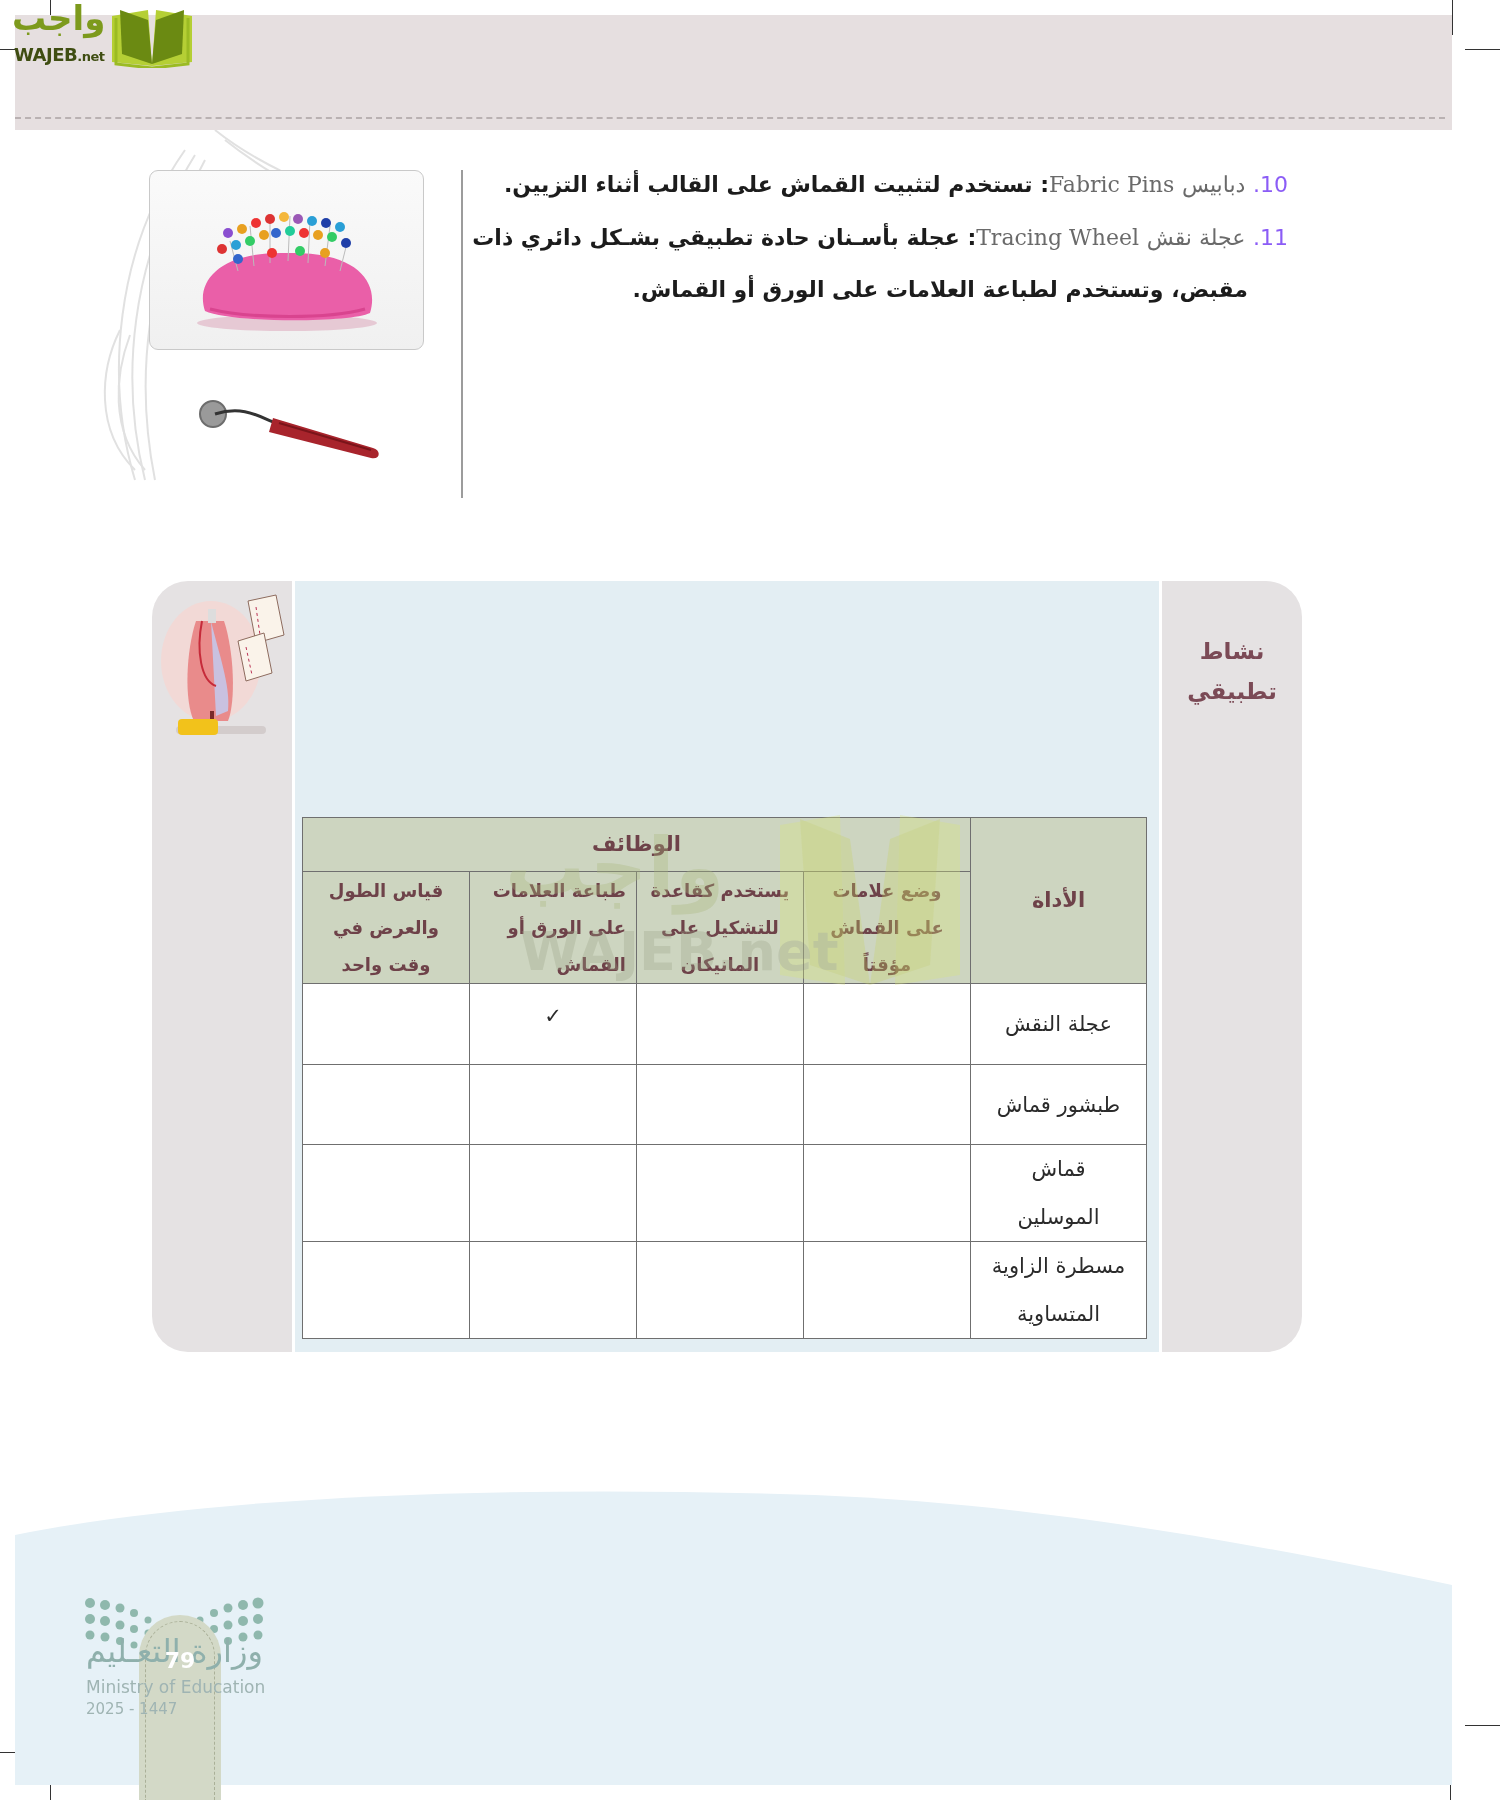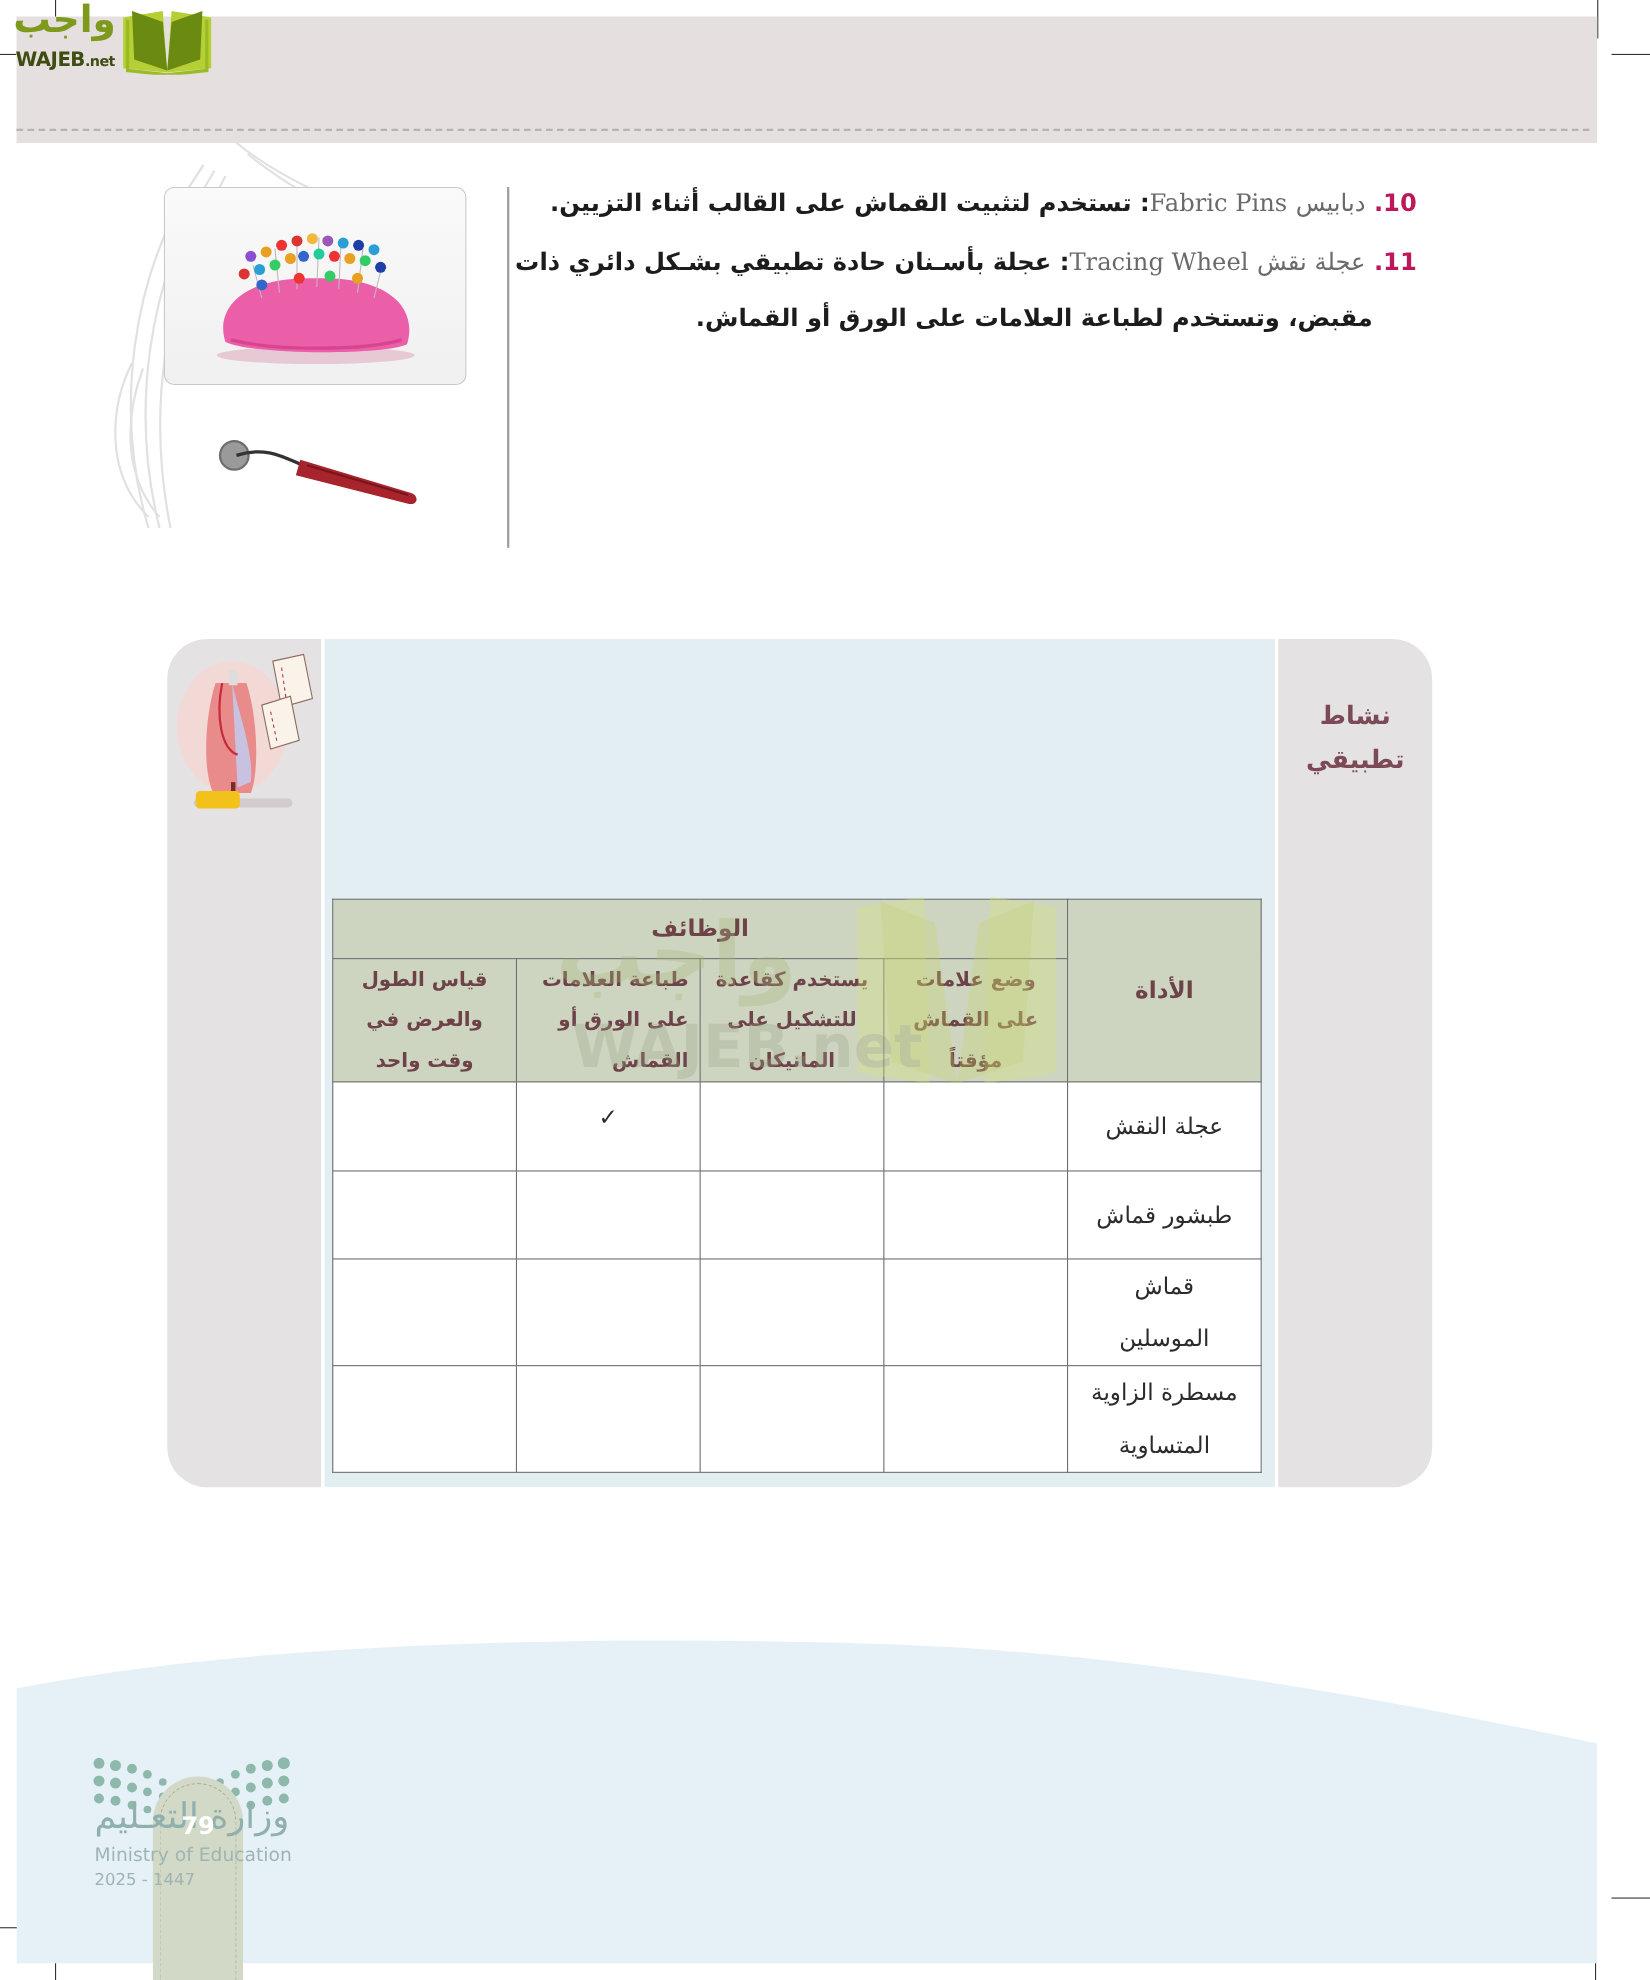--- a/index.html
+++ b/index.html
@@ -17,21 +17,21 @@
   #logo-en small{font-size:13px;}
   #logo-book{position:absolute;left:100px;top:2px;width:88px;height:62px;}
   
   #leaf-deco{left:95px;top:130px;width:300px;height:360px;opacity:0.45;}
   
   #pins-image{left:149px;top:170px;width:273px;height:178px;border:1px solid #c9c9c9;border-radius:9px;background:linear-gradient(#fafafa,#f0f0f0);overflow:hidden;}
   #wheel-image{left:195px;top:392px;width:200px;height:70px;}
   #vline{left:461px;top:170px;width:2px;height:328px;background:#9c9c9c;}
   
   .item-line{position:absolute;right:212px;direction:rtl;font-size:22px;font-weight:bold;color:#1c1c1c;white-space:nowrap;font-family:"DejaVu Sans",sans-serif;}
-  .item-line .num{color:#be185d;font-weight:bold;}
+  .item-line .num{color:#8b5cf6;font-weight:normal;}
   .item-line .term{color:#6a6a6a;font-weight:normal;font-family:"DejaVu Serif",serif;}
   
   #activity{left:152px;top:581px;width:1150px;height:771px;}
   #act-left{position:absolute;left:0;top:0;width:140px;height:771px;background:#e5e2e3;border-radius:36px 0 0 36px;}
   #act-center{position:absolute;left:143px;top:0;width:864px;height:771px;background:#e3eef3;}
   #act-right{position:absolute;left:1010px;top:0;width:140px;height:771px;background:#e5e2e3;border-radius:0 36px 36px 0;}
   #act-title{position:absolute;left:0;top:50px;width:140px;text-align:center;font-size:23px;font-weight:bold;color:#7b4a56;line-height:40px;direction:rtl;}
   #dress-illustration{position:absolute;left:4px;top:10px;width:136px;height:150px;}
   #instruction{position:absolute;right:8px;top:100px;width:850px;direction:rtl;text-align:right;font-size:22px;font-weight:bold;color:#1c1c1c;line-height:41px;}
   

